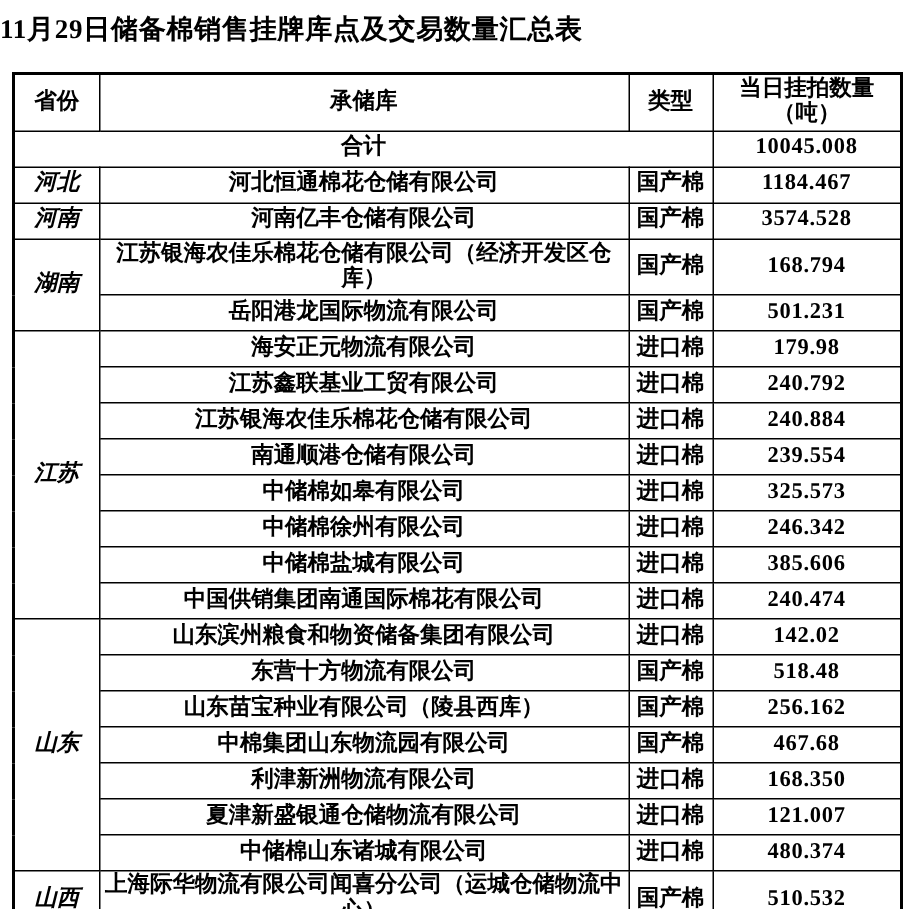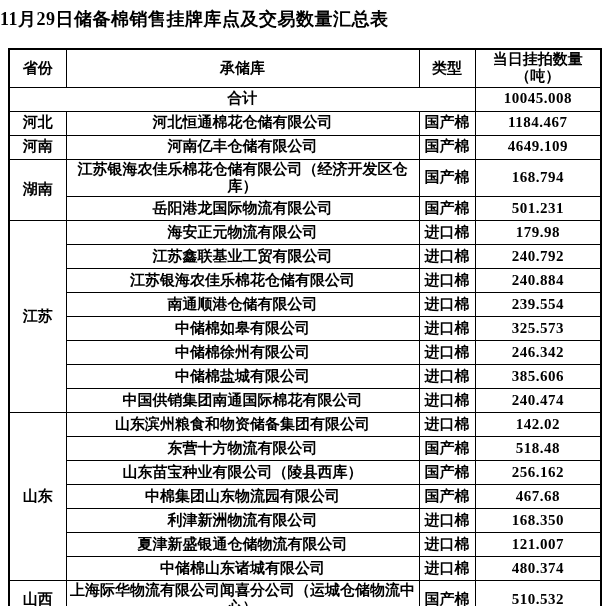--- a/index.html
+++ b/index.html
@@ -48,21 +48,21 @@
     word-break: break-all;
   }
   tr.header-row { height: 36px; }
   tr.header-row th { font-size: 15px; }
   tr.total-row { height: 24px; margin-top: 24px; }
   tr.data-row { height: 24px; }
   td.qty-cell {
     font-size: 15px;
     letter-spacing: 0.5px;
   }
-  td.province-cell { font-size: 15px; }
+  td.province-cell { font-size: 15px; font-style: italic; }
 </style>
 </head>
 <body>
 
 <div class="page">
 
   <div class="doc-title">11月29日储备棉销售挂牌库点及交易数量汇总表</div>
 
   <table class="summary">
     <colgroup>
@@ -87,21 +87,21 @@
     <tr class="data-row">
           <td class="province-cell" rowspan="1">河北</td>
           <td class="warehouse-cell">河北恒通棉花仓储有限公司</td>
           <td class="type-cell">国产棉</td>
           <td class="qty-cell">1184.467</td>
         </tr>
         <tr class="data-row">
           <td class="province-cell" rowspan="1">河南</td>
           <td class="warehouse-cell">河南亿丰仓储有限公司</td>
           <td class="type-cell">国产棉</td>
-          <td class="qty-cell">4649.109</td>
+          <td class="qty-cell">3574.528</td>
         </tr>
         <tr class="data-row">
           <td class="province-cell" rowspan="2">湖南</td>
           <td class="warehouse-cell">江苏银海农佳乐棉花仓储有限公司（经济开发区仓库）</td>
           <td class="type-cell">国产棉</td>
           <td class="qty-cell">168.794</td>
         </tr>
         <tr class="data-row">
           <td class="warehouse-cell">岳阳港龙国际物流有限公司</td>
           <td class="type-cell">国产棉</td>

